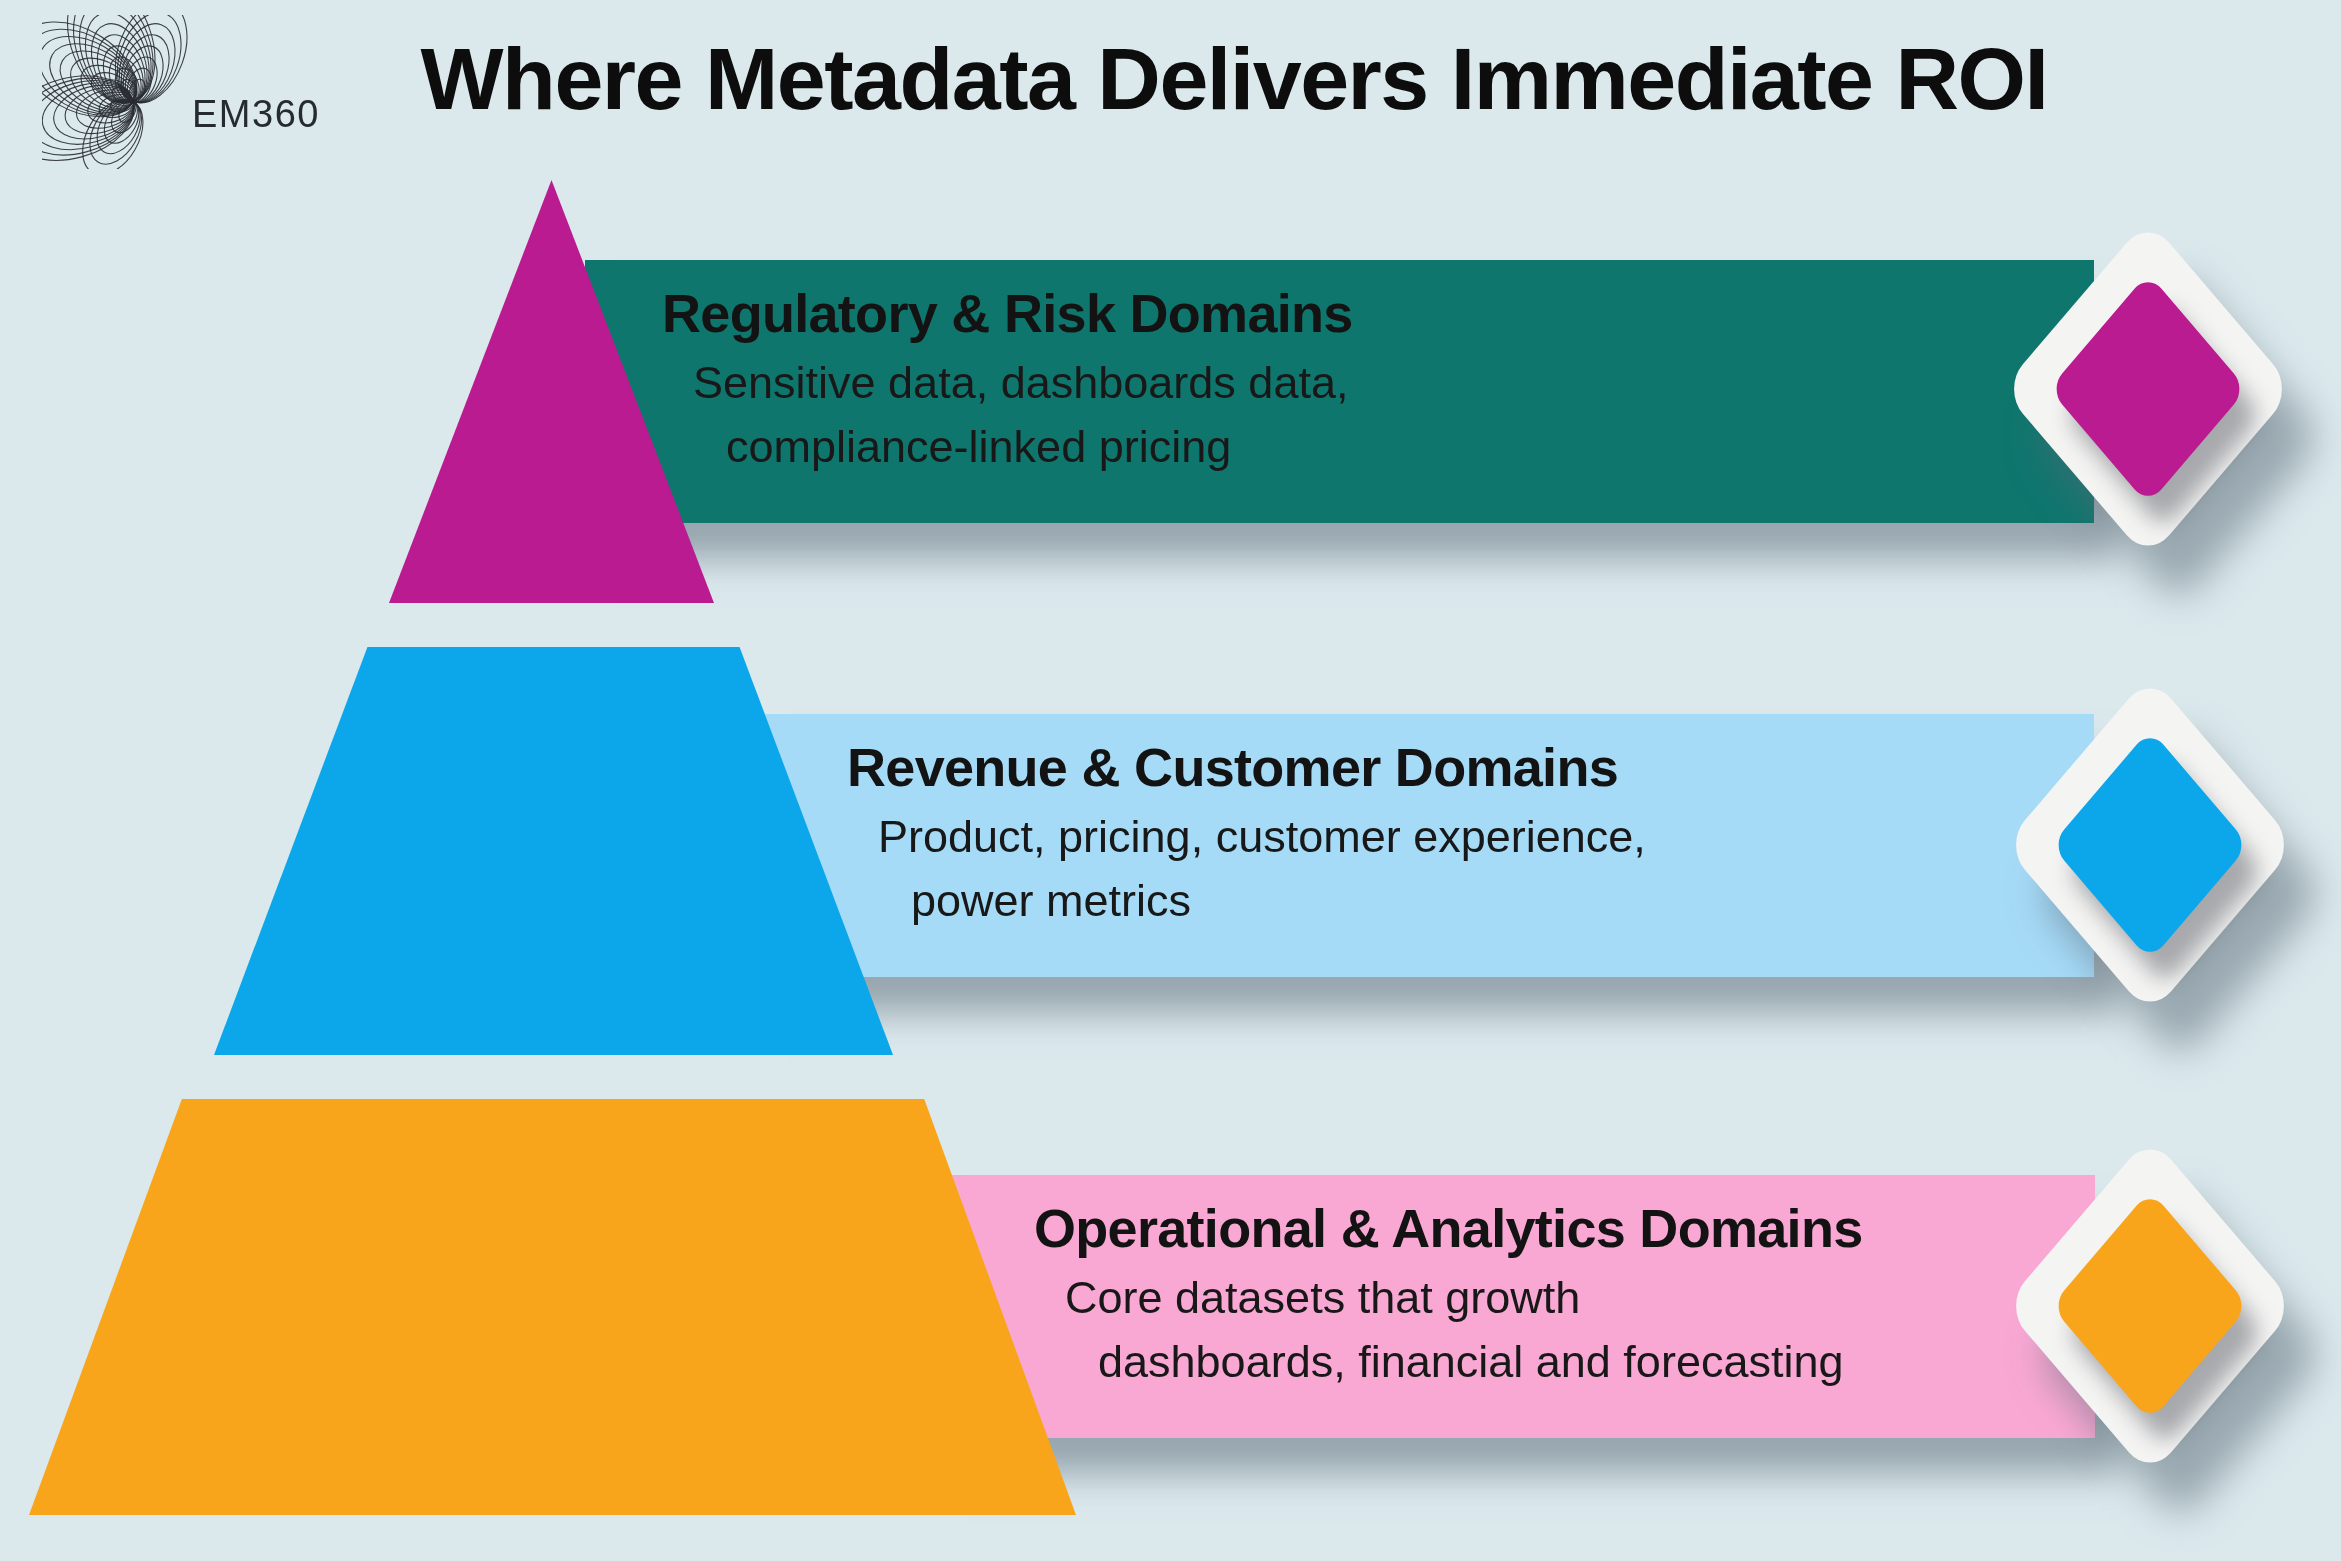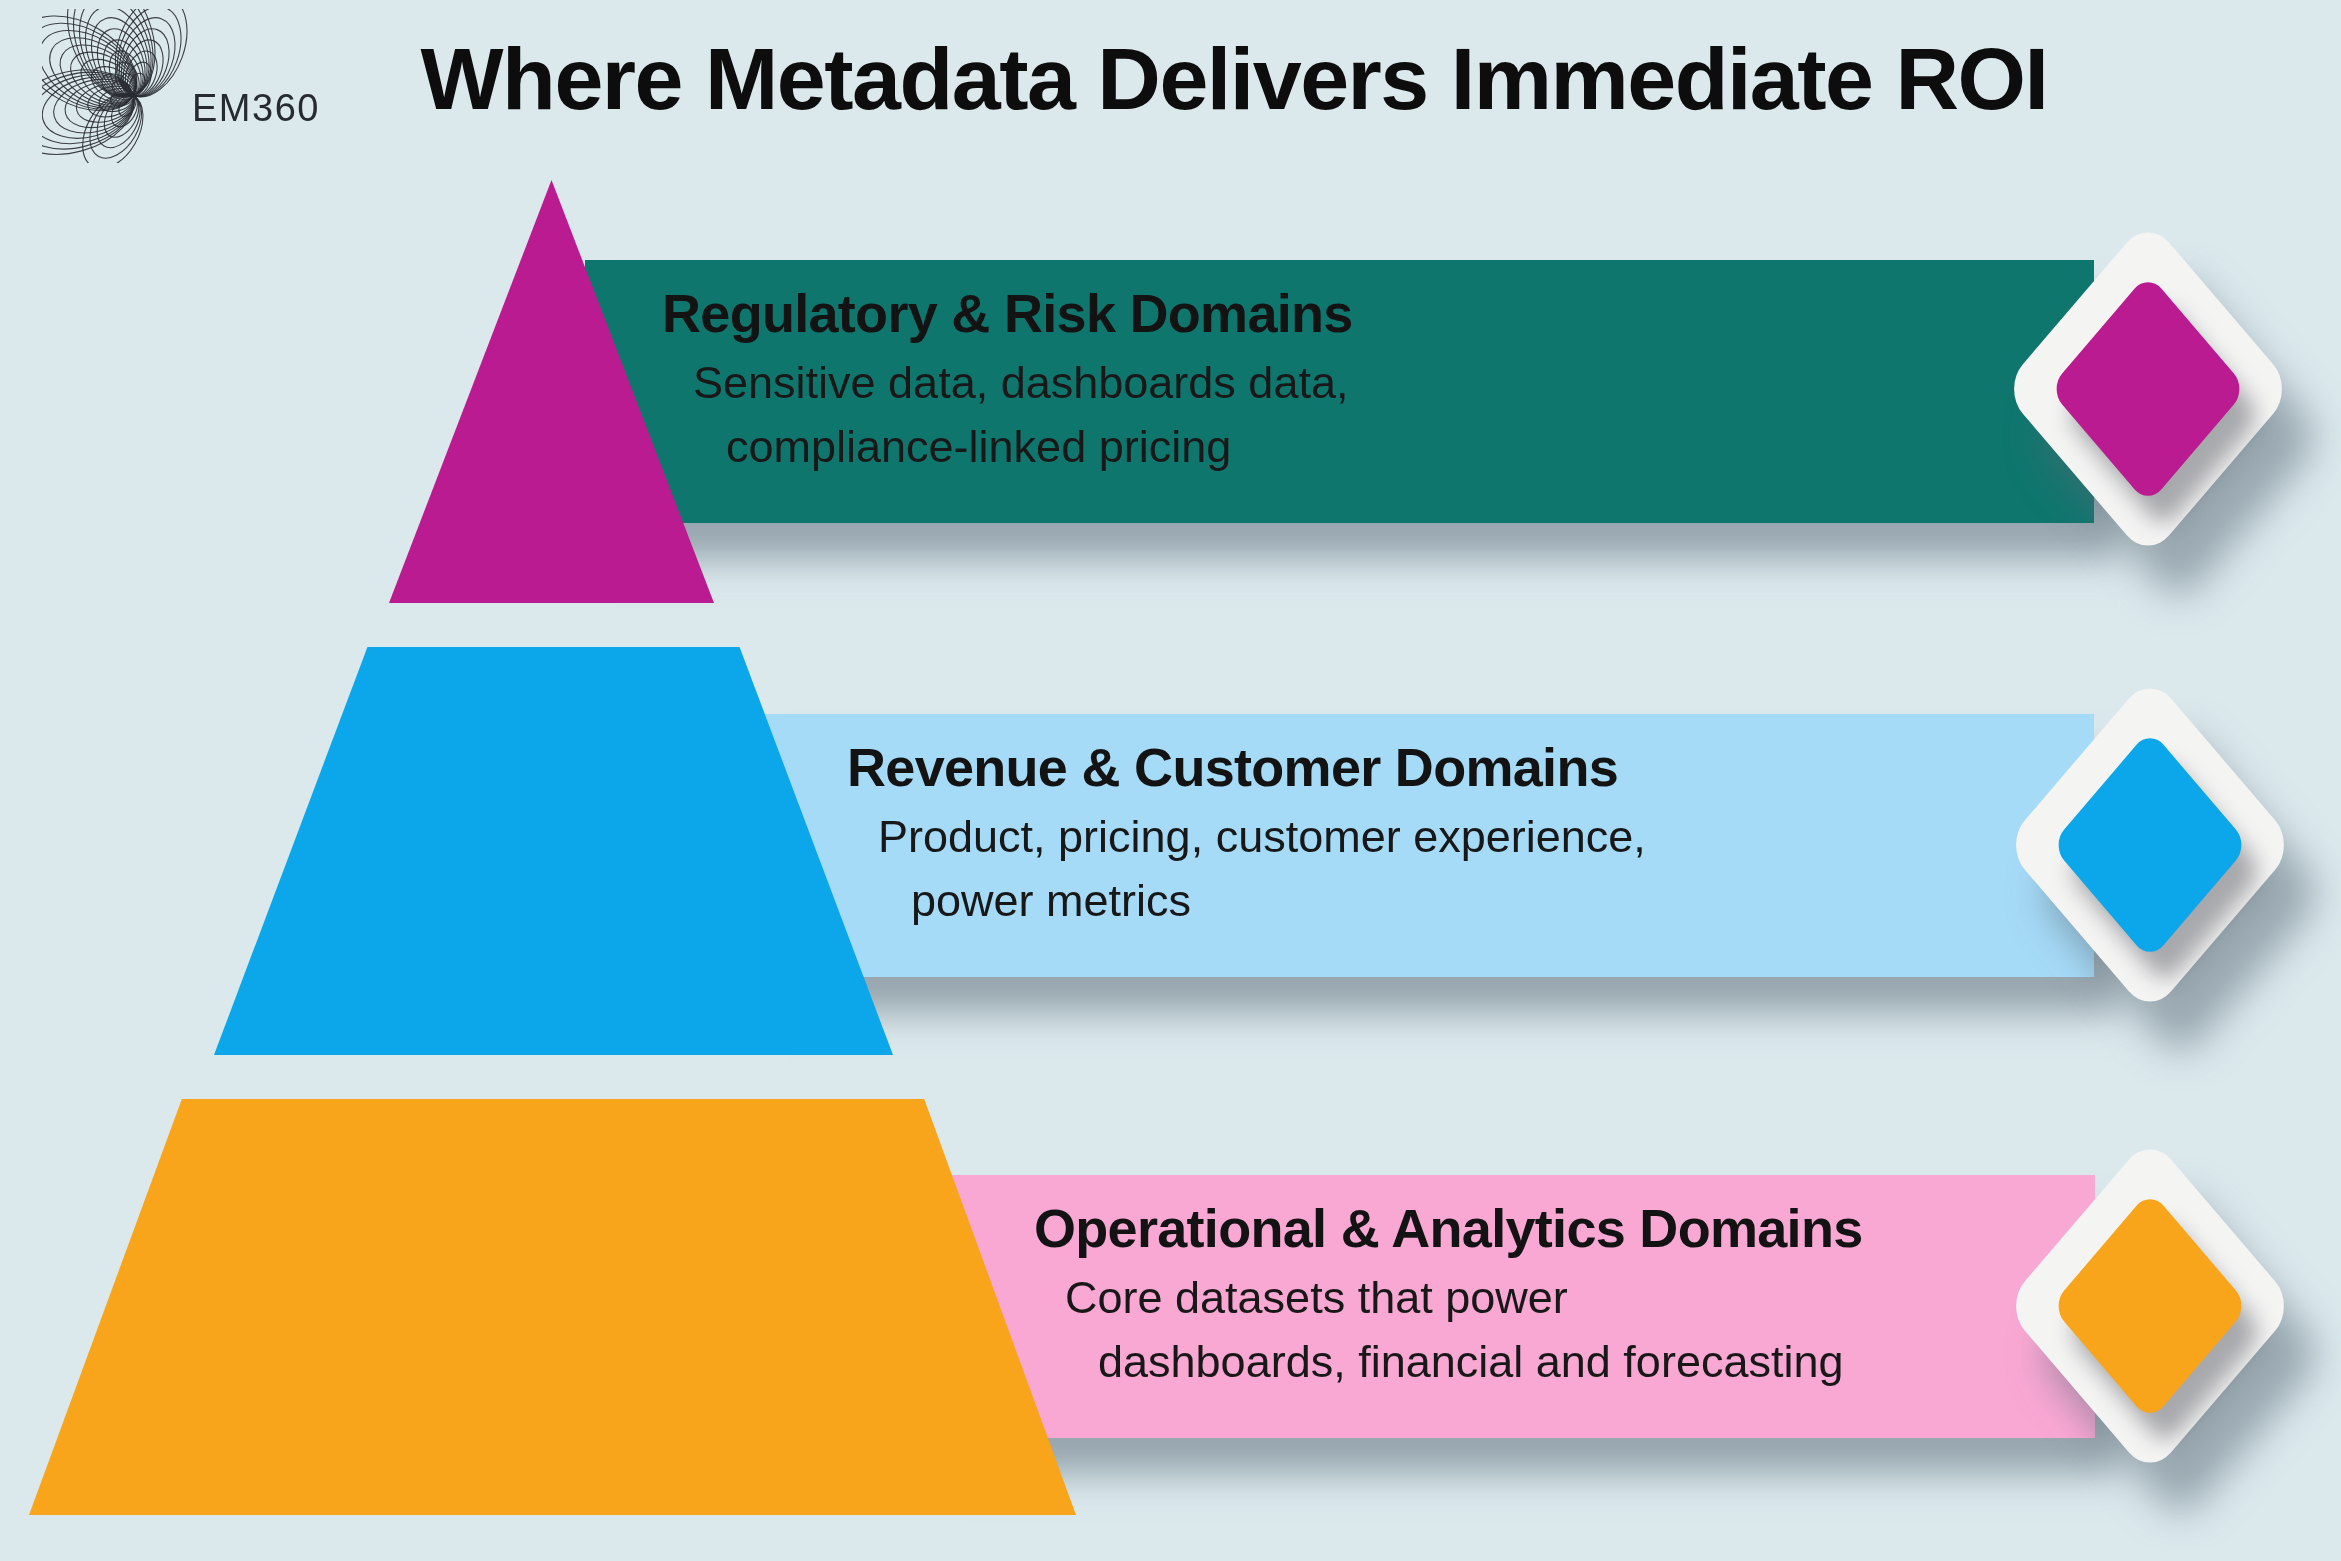--- a/index.html
+++ b/index.html
@@ -5,21 +5,21 @@
   html,body { margin:0; padding:0; }
   body { font-family:"Liberation Sans", sans-serif; }
 
   .page {
     position:relative;
     width:2342px; height:1561px;
     overflow:hidden;
   }
 
   
-  .logo { position:absolute; left:35px; top:5px; width:410px; height:198px; z-index:8; }
+  .logo { position:absolute; left:35px; top:11px; width:410px; height:198px; z-index:8; }
   .logo svg { position:absolute; left:7.3px; top:4.4px; }
   .brand-text {
     position:absolute; left:157px; top:82px;
     font-size:38px; letter-spacing:1.5px; color:#262b30; font-weight:400;
   }
 
   
   .title {
     position:absolute; left:297px; top:28px; width:1874px; z-index:8;
     text-align:center; font-size:88px; font-weight:700;
@@ -154,21 +154,21 @@
     <div class="inner">
       <h2>Revenue &amp; Customer Domains</h2>
       <div class="line l1">Product, pricing, customer experience,</div>
       <div class="line l2">power metrics</div>
     </div>
   </div>
 
   <div class="banner orange" style="background-color: #f9a8d4;">
     <div class="inner">
       <h2>Operational &amp; Analytics Domains</h2>
-      <div class="line l1">Core datasets that power</div>
+      <div class="line l1">Core datasets that growth</div>
       <div class="line l2">dashboards, financial and forecasting</div>
     </div>
   </div>
 
   <div class="shape tri" style="background-color: rgb(187, 27, 144);"></div>
   <div class="shape trap1" style="background-color: rgb(11, 167, 234);"></div>
   <div class="shape trap2" style="background-color: rgb(249, 165, 27);"></div>
 
   <div class="diamond d1">
     <div class="d-outer" style="background-color: rgb(244, 244, 243);"></div>

